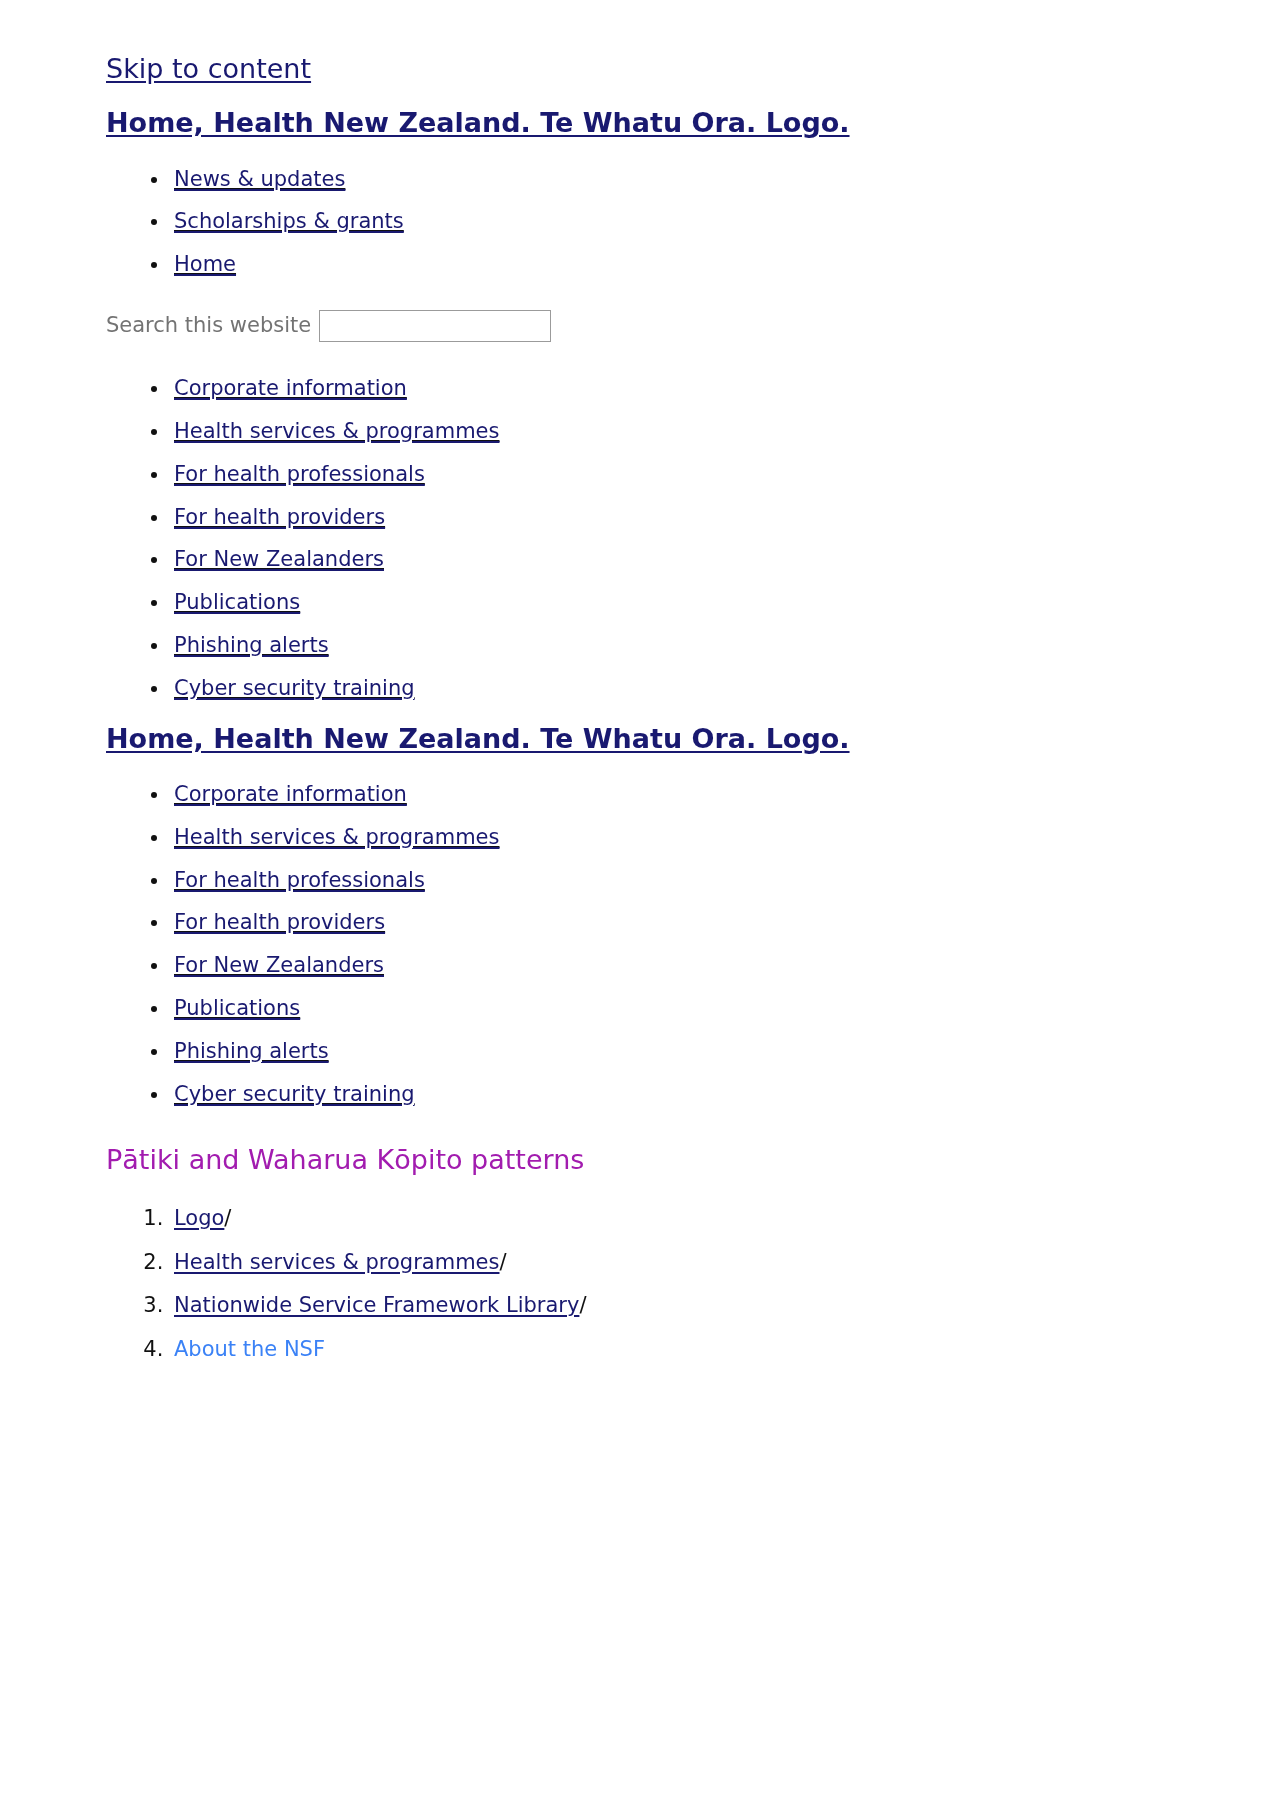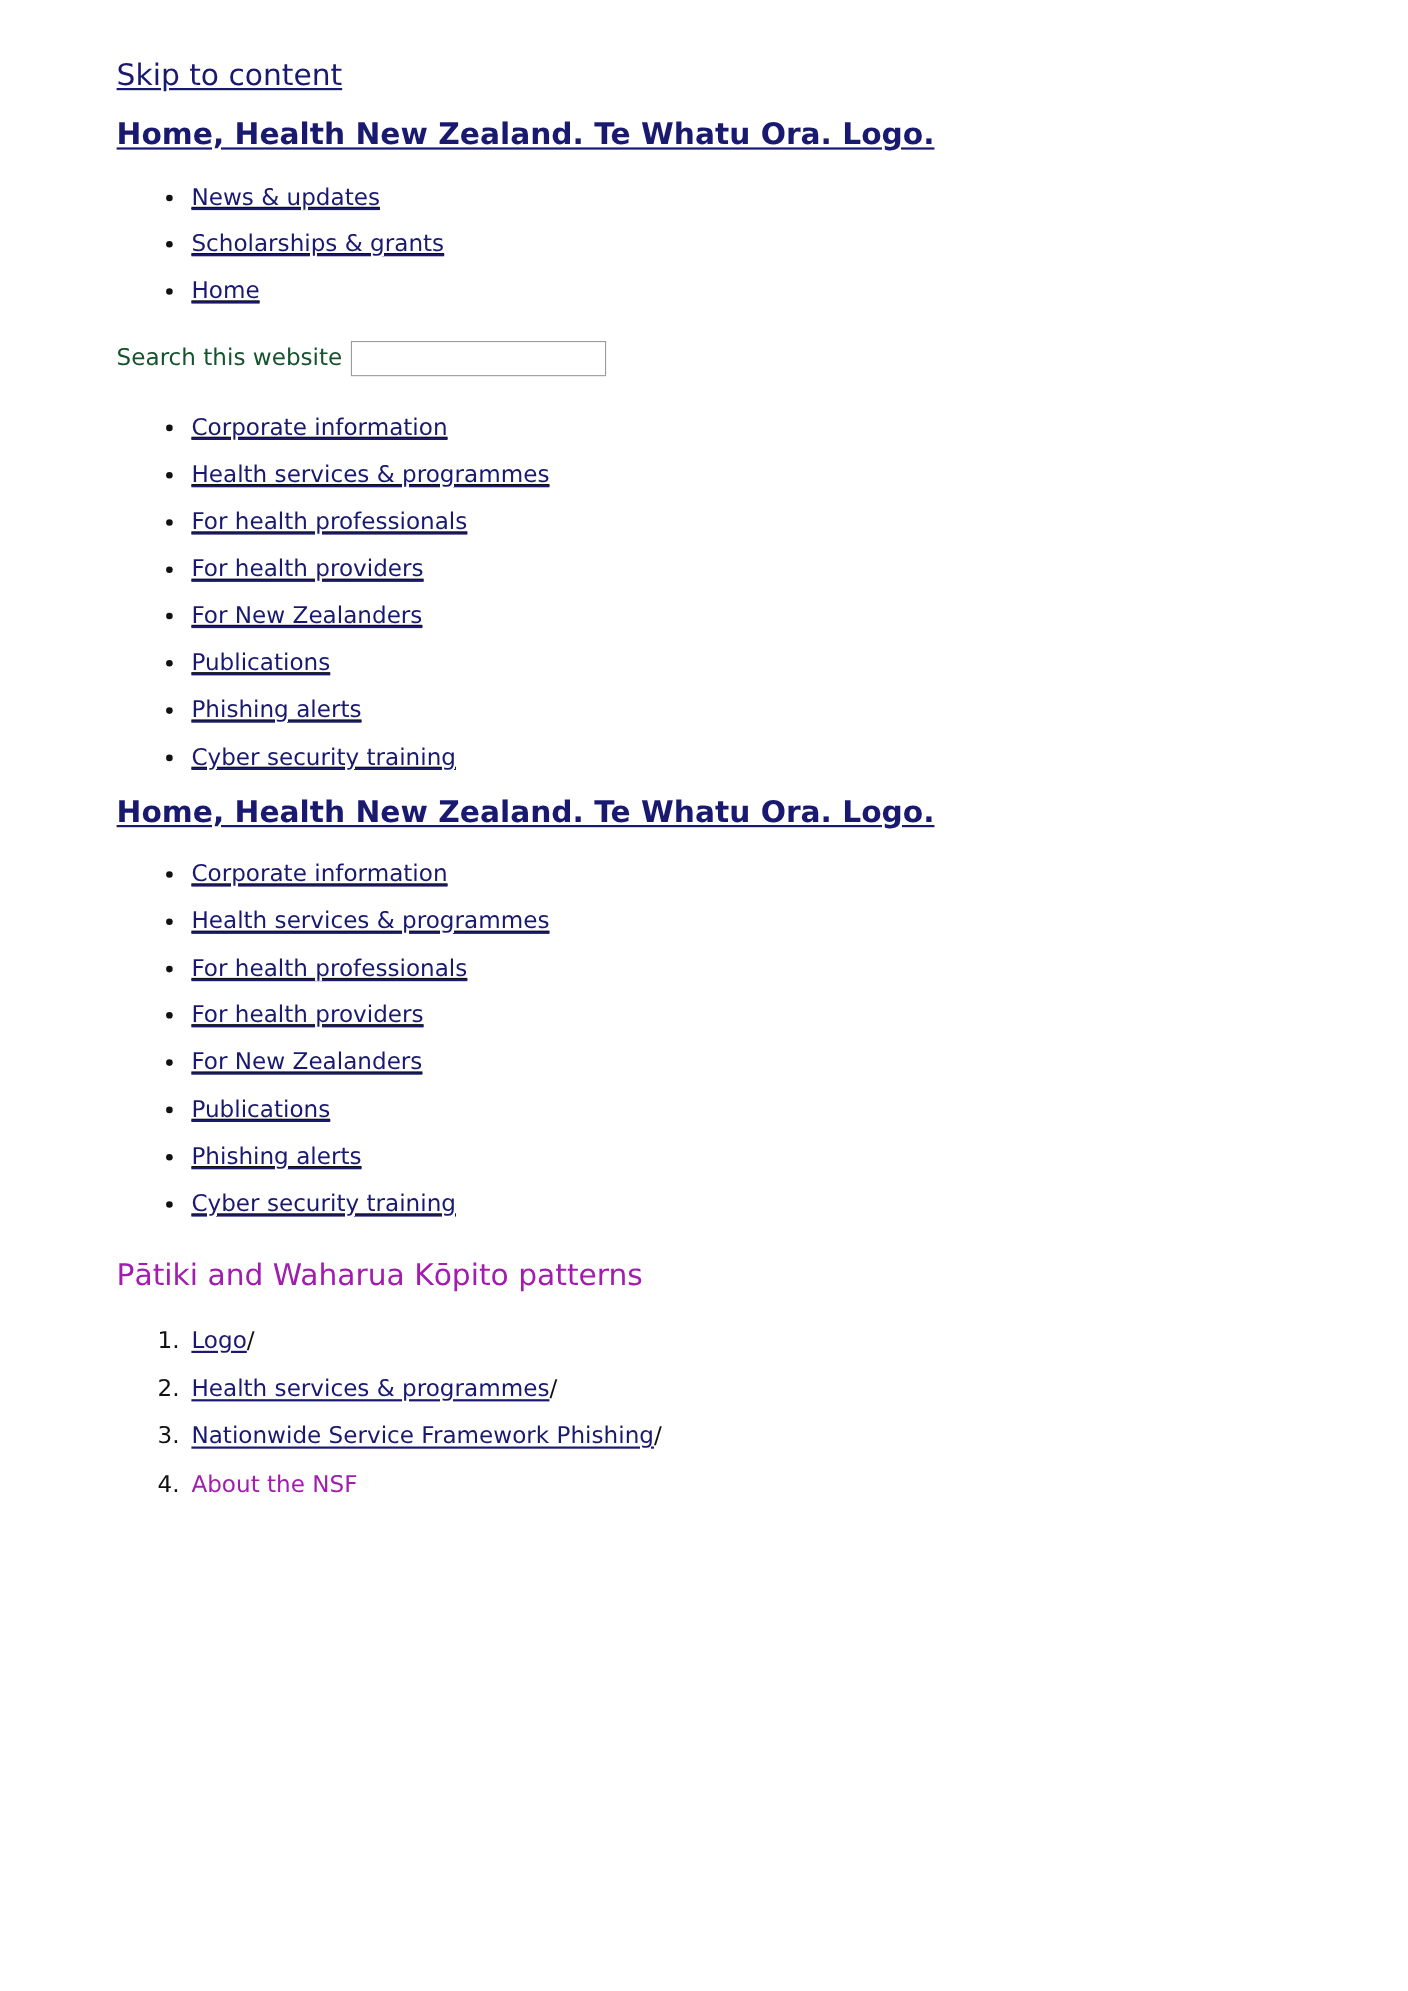--- a/index.html
+++ b/index.html
@@ -71,41 +71,41 @@
     color: #111111;
     text-decoration: none;
   }
 
   .search-row {
     display: flex;
     align-items: center;
     margin: 30px 0 32px 0;
   }
   .search-label {
-    color: #14532d;
+    color: #737373;
     font-size: 21px;
     margin-right: 8px;
     white-space: nowrap;
   }
   .search-input {
     width: 232px;
     height: 32px;
     box-sizing: border-box;
     border: 1px solid #9b9b9b;
     background: #ffffff;
     font-family: "DejaVu Sans", "Liberation Sans", sans-serif;
     font-size: 17px;
     color: #111111;
     padding: 2px 6px;
     outline: none;
   }
 
   .patterns-row { margin: 32px 0 24px 0; color: #a21caf; }
 
-  .plain { color: #a21caf; text-decoration: none; }
+  .plain { color: #3b82f6; text-decoration: none; }
 </style>
 </head>
 <body>
 
 <div class="page">
   <div class="wrap">
 
     <div class="para skip-row">
       <a href="#">Skip to content </a>
     </div>
@@ -192,21 +192,21 @@
     <div class="para patterns-row">Pātiki and Waharua Kōpito patterns</div>
 
     <ol class="breadcrumb">
       <li>
         <a href="#">Logo</a><span class="sep">/</span>
       </li>
       <li>
         <a href="#">Health services &amp; programmes</a><span class="sep">/</span>
       </li>
       <li>
-        <a href="#">Nationwide Service Framework Phishing</a><span class="sep">/</span>
+        <a href="#">Nationwide Service Framework Library</a><span class="sep">/</span>
       </li>
       <li>
         <span class="plain">About the NSF</span>
       </li>
     </ol>
 
   </div>
 </div>
 
 </body></html>

